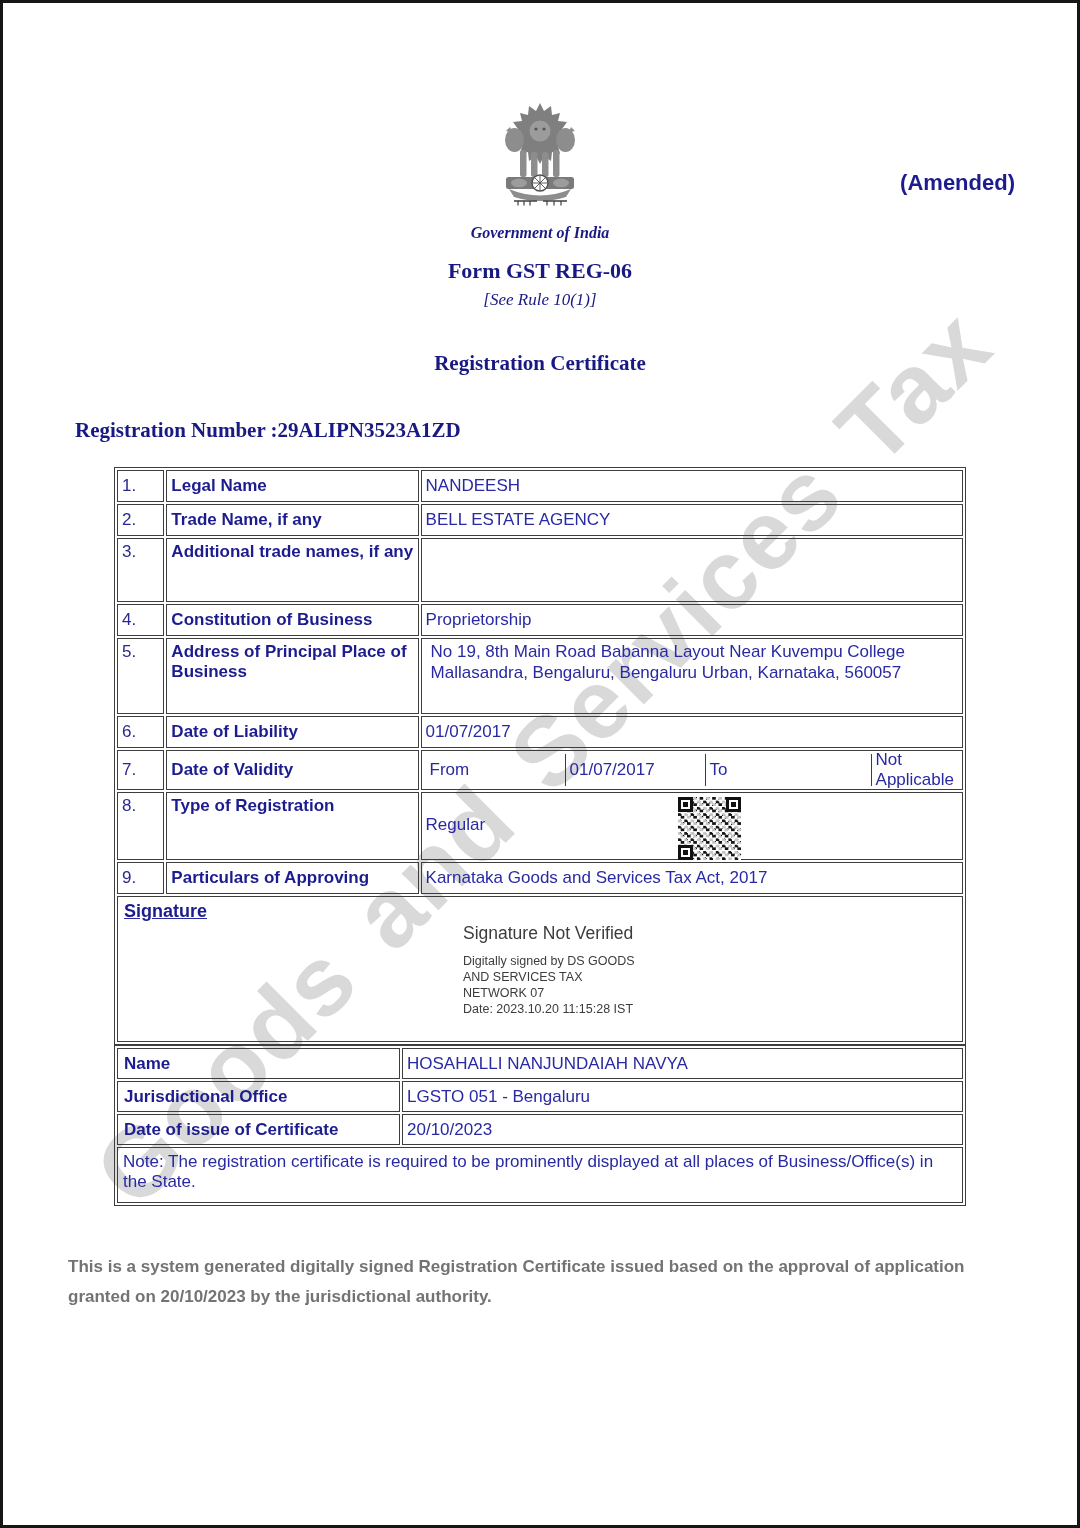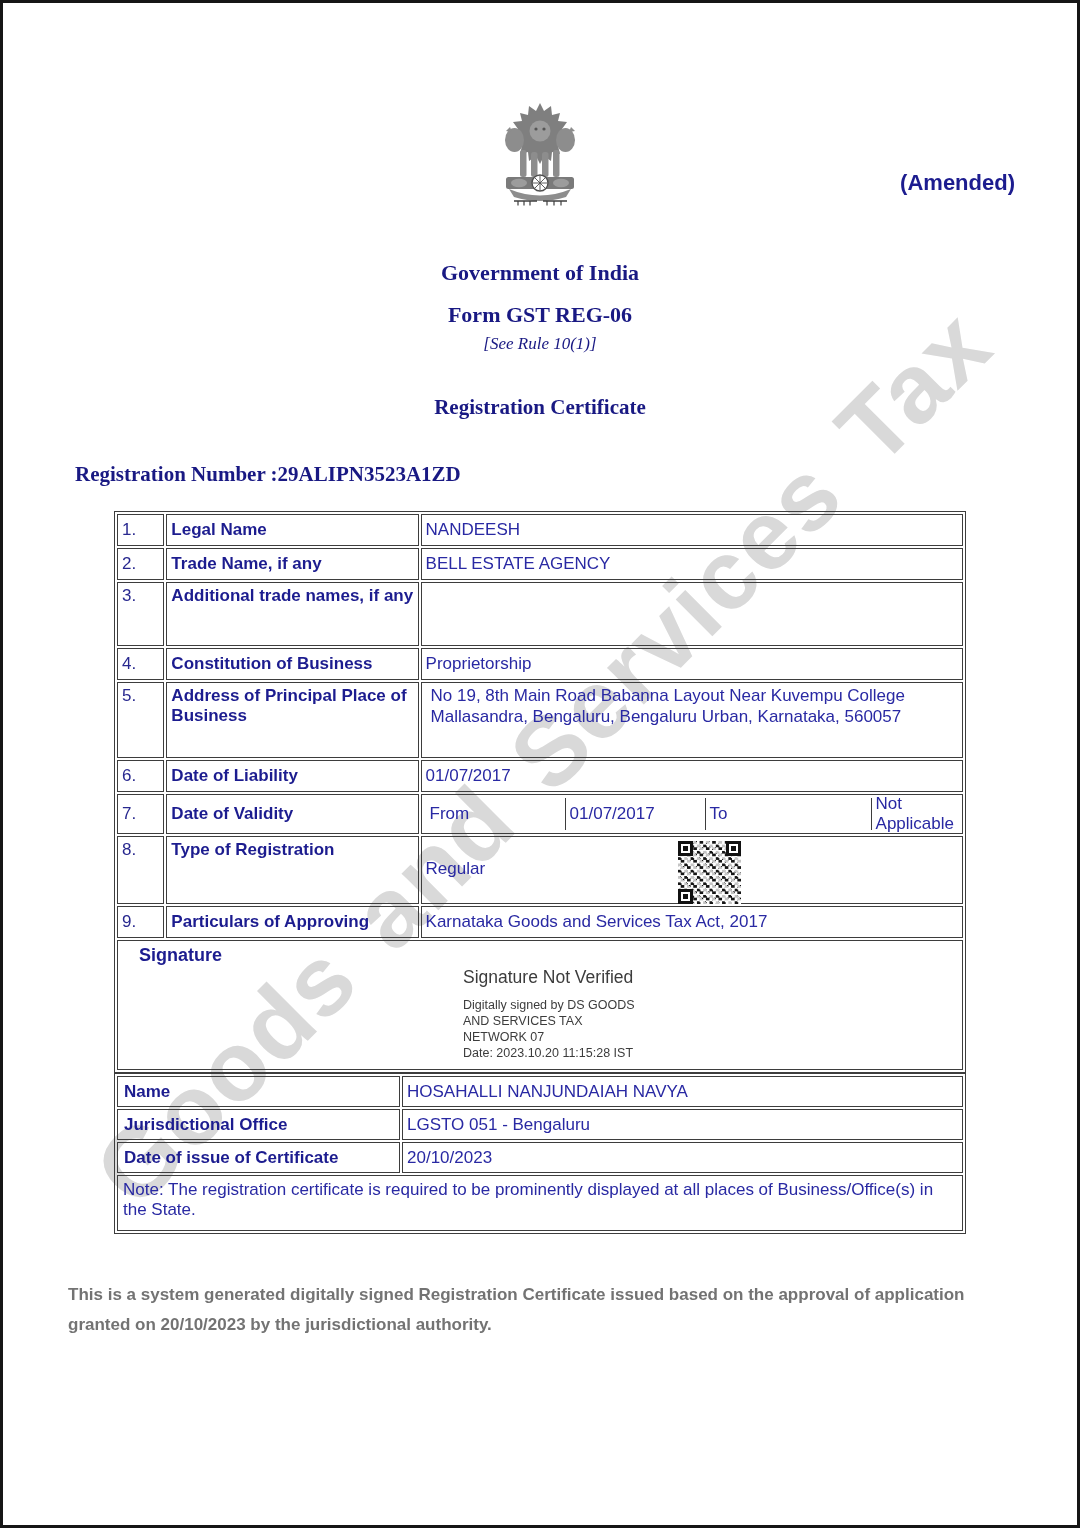--- a/index.html
+++ b/index.html
@@ -22,21 +22,21 @@
     color:#d9d9d9;white-space:nowrap;z-index:0;
   }
   .content{position:relative;z-index:1;}
   
   .amended{
     position:absolute;top:70px;right:62px;
     font-weight:bold;font-size:22px;color:#1c1c8f;z-index:2;
   }
   .emblem-wrap{margin-top:97px;text-align:center;line-height:0;}
   .serif{font-family:"Liberation Serif",serif;color:#191983;}
-  .h-gov{margin-top:52px;text-align:center;font-weight:bold;font-size:22px;}
+  .h-gov{margin-top:16px;text-align:center;font-weight:bold;font-size:16px;font-style:italic;}
   .h-form{margin-top:16px;text-align:center;font-weight:bold;font-size:22px;}
   .h-rule{margin-top:6px;text-align:center;font-style:italic;font-size:17px;}
   .h-title{margin-top:41px;text-align:center;font-weight:bold;font-size:21px;}
   .regnum{margin:42px 0 0 72px;font-family:"Liberation Serif",serif;font-weight:bold;font-size:21px;color:#191983;}
   
   table.cert{
     border-collapse:separate;border-spacing:2px;
     margin-left:111px;width:852px;
     border:1px solid #3d3d3d;
     background:transparent;
@@ -58,21 +58,21 @@
   tr.r5 td.val{padding-left:9px;line-height:1.22;}
   tr.r8 td{height:68px;vertical-align:top;}
   tr.r8 td.val{position:relative;padding-top:22px;}
   
   td.p0{padding:0;}
   .validity{display:flex;height:100%;align-items:stretch;gap:28px;}
   .v-cell{display:flex;align-items:center;padding:3px 4px;box-sizing:border-box;height:32px;}
   .v-cell.bl{border-left:1px solid #3d3d3d;}
   .vw1{width:111px;}.vw2{width:112px;}.vw3{width:138px;}.vw4{flex:1;}
   
-  tr.sig td{height:130px;vertical-align:top;padding:4px 21px;}
+  tr.sig td{height:146px;vertical-align:top;padding:4px 6px;text-decoration:underline;}
   .sig-label{font-weight:bold;color:#1c1c8f;font-size:18px;}
   .sig-block{position:absolute;left:345px;top:26px;color:#3c3c3c;}
   .sig-status{font-size:17.5px;margin-bottom:9px;}
   .sig-line{font-size:12.5px;line-height:1.28;}
   tr.sig td{position:relative;}
   
   .qr{
     position:absolute;left:256px;top:4px;width:63px;height:63px;
     background:
       repeating-linear-gradient(45deg,rgba(255,255,255,.75) 0 3px,transparent 3px 9px),

